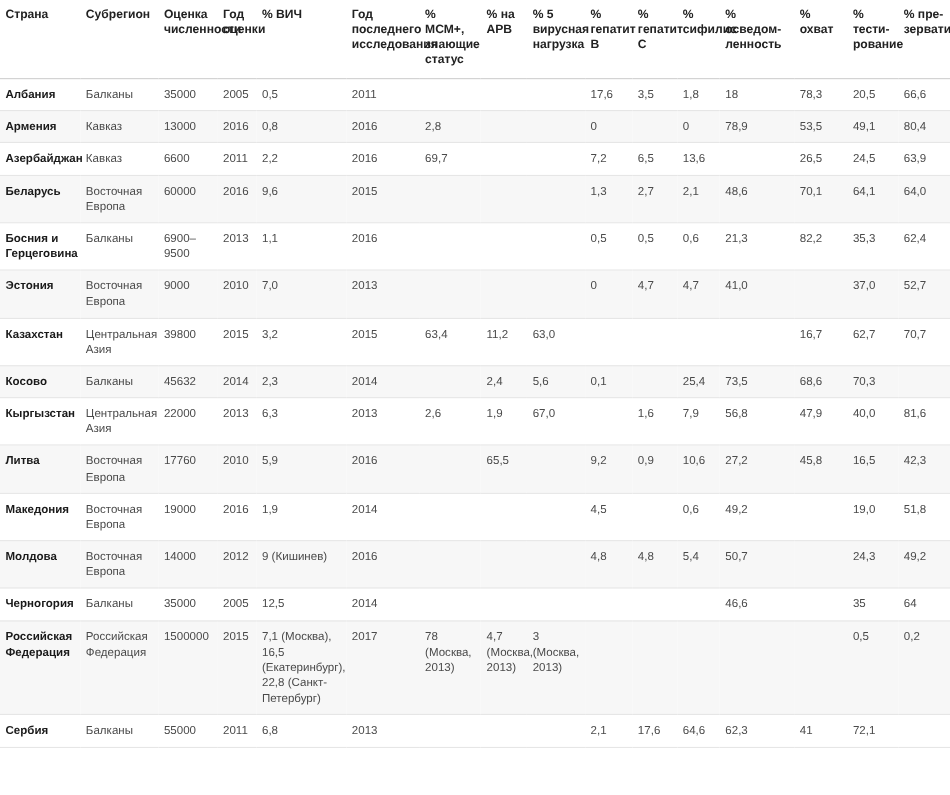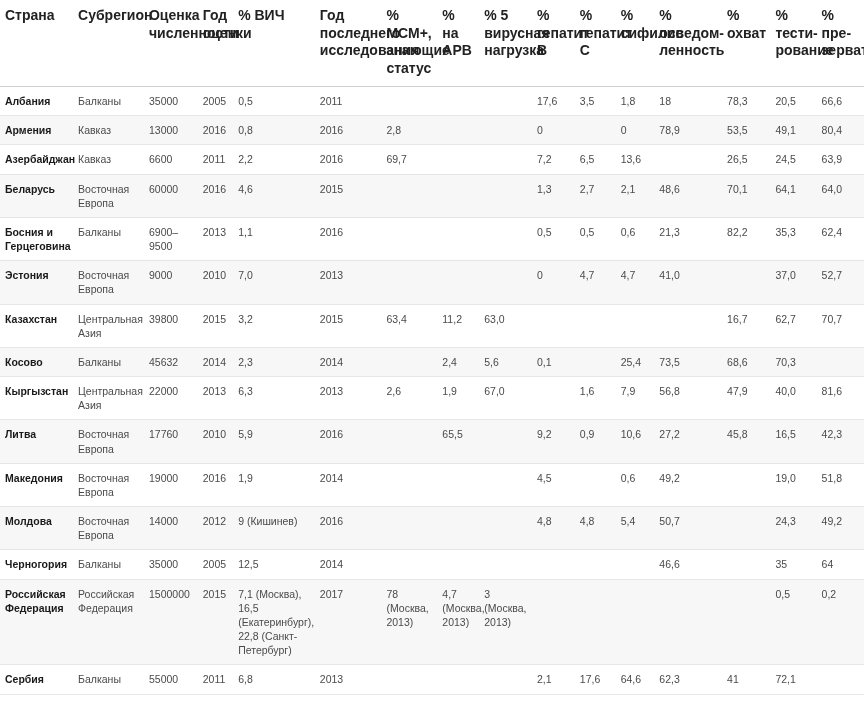--- a/index.html
+++ b/index.html
@@ -22,21 +22,21 @@
   table.data-table {
     border-collapse: collapse;
     width: 864px;
     table-layout: fixed;
     font-size: 10.5px;
   }
   table.data-table thead th {
     background: #ffffff;
     color: #222222;
     font-weight: bold;
-    font-size: 14px;
+    font-size: 11px;
     text-align: left;
     vertical-align: top;
     padding: 7px 5px 9px 5px;
     border-bottom: 1px solid #cfcfcf;
     line-height: 1.25;
     white-space: normal;
   }
   table.data-table tbody td {
     vertical-align: top;
     padding: 7px 5px 7px 5px;
@@ -170,21 +170,21 @@
         <td></td>
         <td>26,5</td>
         <td>24,5</td>
         <td>63,9</td>
       </tr>
       <tr>
         <td class="col-country">Беларусь</td>
         <td>Восточная Европа</td>
         <td>60000</td>
         <td>2016</td>
-        <td>4,6</td>
+        <td>9,6</td>
         <td>2015</td>
         <td></td>
         <td></td>
         <td></td>
         <td>1,3</td>
         <td>2,7</td>
         <td>2,1</td>
         <td>48,6</td>
         <td>70,1</td>
         <td>64,1</td>

